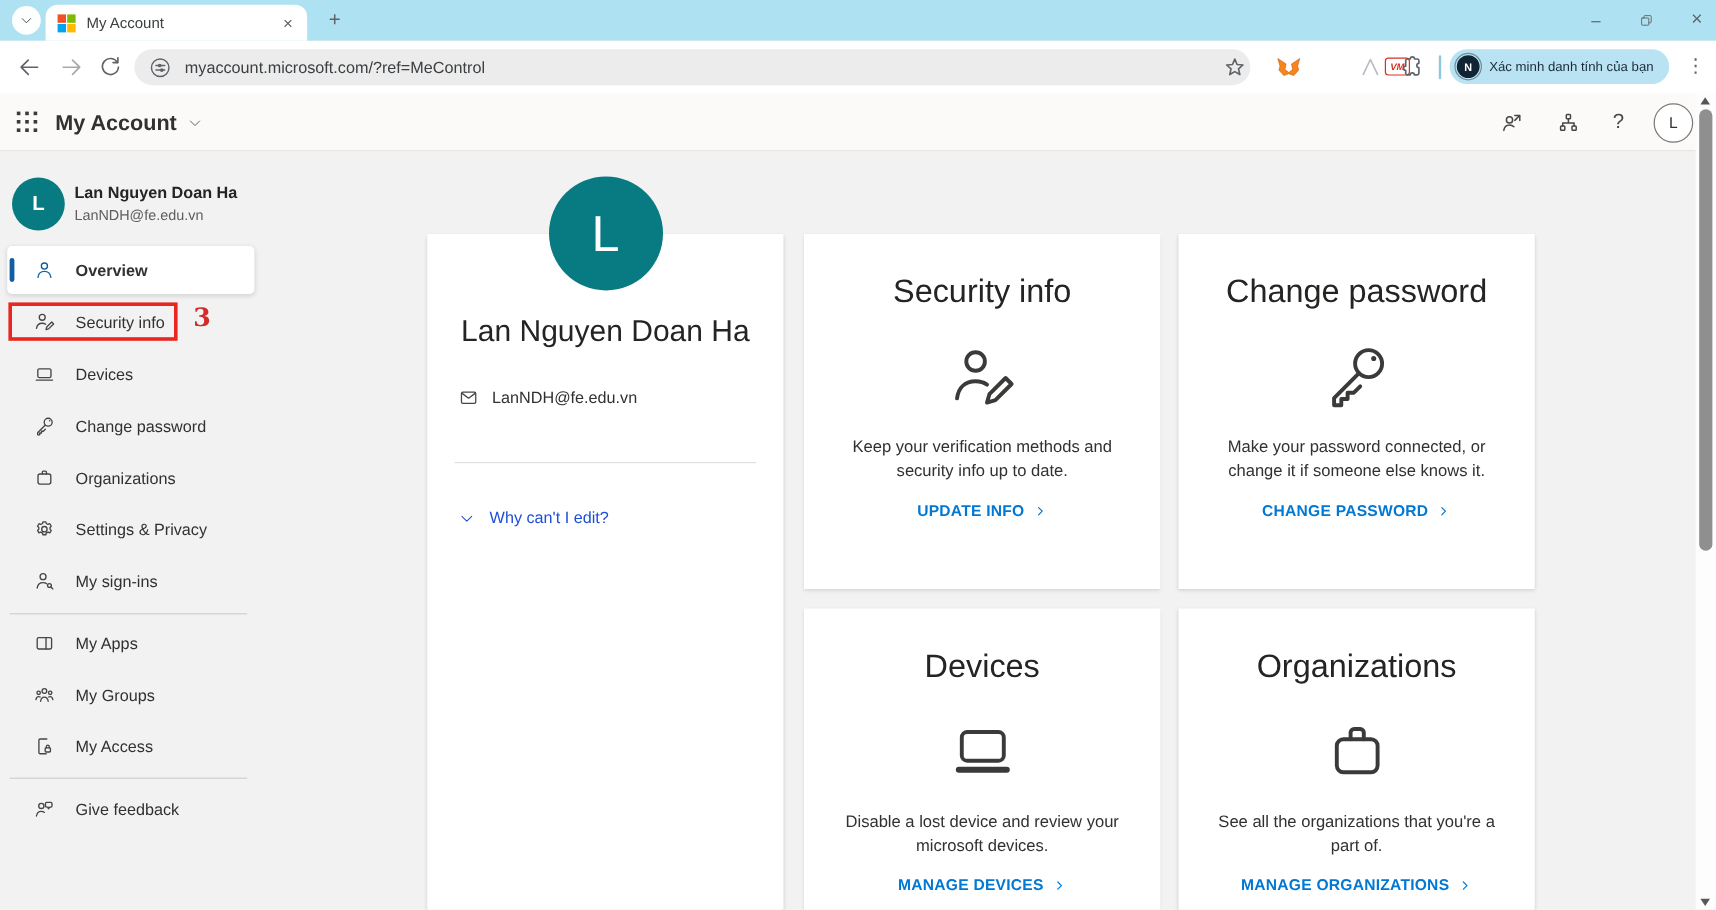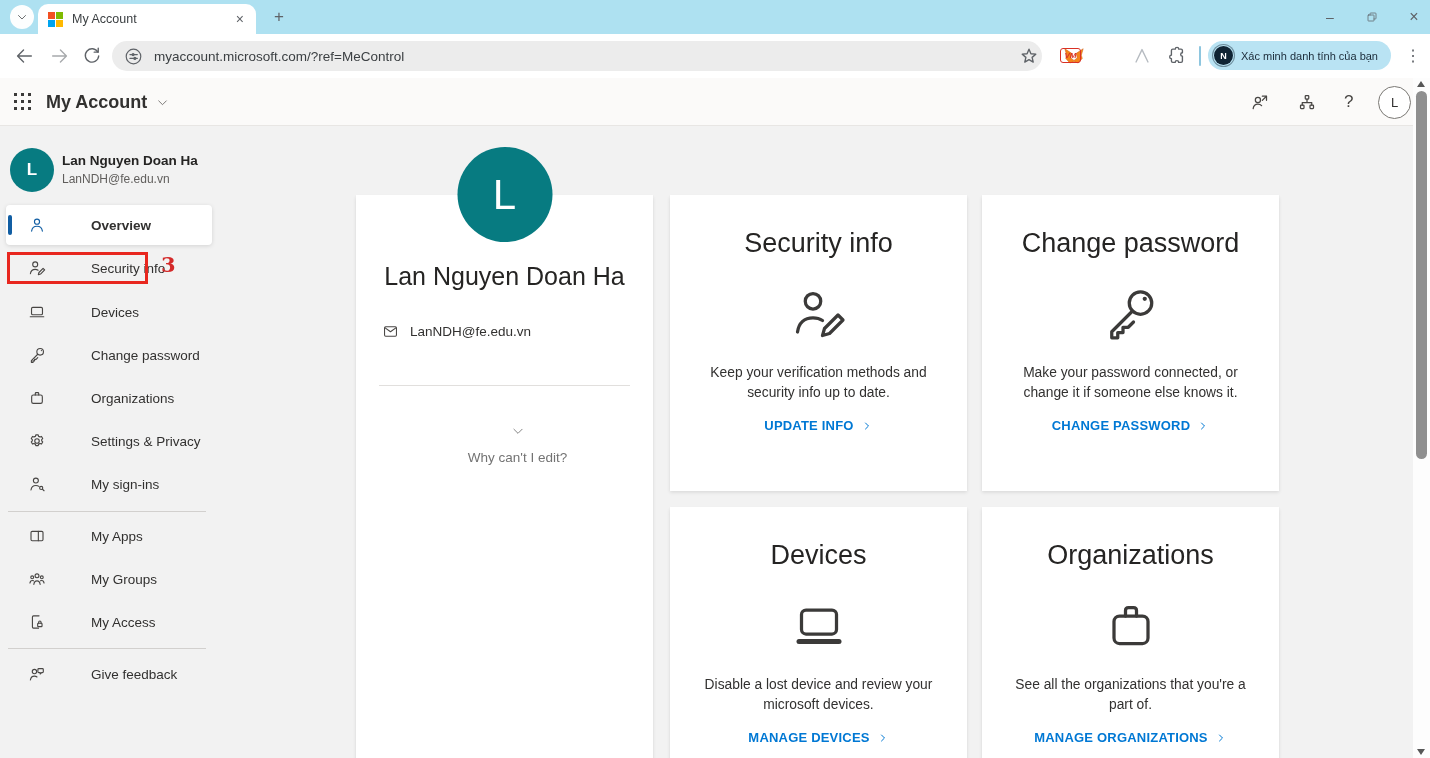--- a/index.html
+++ b/index.html
@@ -41,21 +41,21 @@
   .waffle i { background:#3b3a39; }
   .app-title { position:absolute; left:46px; top:0; height:48px; display:flex; align-items:center; gap:9px; font-size:18px; font-weight:600; color:#323130; }
   .hdr-ic { position:absolute; top:14px; width:20px; height:20px; color:#484644; }
   .hdr-q { position:absolute; top:0; height:48px; line-height:48px; font-size:17px; color:#484644; }
   .hdr-avatar { position:absolute; left:1378px; top:8px; width:33px; height:33px; border-radius:50%; border:1px solid #7a7874; background:#fff; color:#323130; font-size:13px; display:flex; align-items:center; justify-content:center; }
 
   
   .side-avatar { position:absolute; left:10px; top:148px; width:44px; height:44px; border-radius:50%; background:#077b81; color:#fff; font-size:17px; font-weight:600; display:flex; align-items:center; justify-content:center; }
   .side-name { position:absolute; left:62px; top:153px; font-size:13.5px; font-weight:bold; color:#252423; }
   .side-email { position:absolute; left:62px; top:172px; font-size:12px; color:#605e5c; }
-  .navrow { position:absolute; left:0; width:222px; height:36px; display:flex; align-items:center; color:#323130; font-size:13.5px; cursor:pointer;gap:28px; }
+  .navrow { position:absolute; left:0; width:222px; height:36px; display:flex; align-items:center; color:#323130; font-size:13.5px; cursor:pointer; }
   .navrow .nicon { width:18px; height:18px; margin-left:28px; color:#484644; }
   .navrow .nlabel { margin-left:17px; }
   .navrow.selected { left:6px; width:206px; height:40px; background:#fff; border-radius:4px; box-shadow:0 1px 4px rgba(0,0,0,.13); }
   .navrow.selected .nicon { margin-left:22px; color:#115ea3; }
   .navrow.selected .nlabel { font-weight:600; }
   .sel-indicator { position:absolute; left:2px; top:10px; width:3.5px; height:20px; border-radius:2px; background:#115ea3; }
   .r-overview{top:205px} .r-security{top:250px} .r-devices{top:294px} .r-password{top:337px}
   .r-organizations{top:380px} .r-settings{top:423px} .r-signins{top:466px}
   .r-apps{top:518px} .r-groups{top:561px} .r-access{top:604px} .r-feedback{top:656px}
   .side-divider { position:absolute; left:8px; width:198px; border-top:1px solid #d2d0ce; }
@@ -66,21 +66,21 @@
   .card { position:absolute; background:#fff; box-shadow:0 1.6px 3.6px rgba(0,0,0,.11), 0 .3px .9px rgba(0,0,0,.07); }
   .profile-card { left:356px; top:195px; width:297px; height:620px; }
   .big-avatar { position:absolute; left:50%; transform:translateX(-50%); top:-48px; width:95px; height:95px; border-radius:50%; background:#077b81; color:#fff; font-size:42px; display:flex; align-items:center; justify-content:center; }
   .p-name { margin-top:67px; text-align:center; font-size:25px; color:#252423; }
   .p-dept { margin-top:10px; text-align:center; font-size:13.5px; color:#484644; }
   .p-row { display:flex; align-items:center; gap:11px; margin:0 0 0 26px; color:#323130; font-size:13.5px; }
   .p-row .picon { width:17px; height:17px; color:#484644; flex:none; }
   .p-row.email { margin-top:32px; }
   .p-row.loc { margin-top:31px; }
   .p-divider { margin:45px 23px 0 23px; border-top:1px solid #e1dfdd; }
-  .p-why { display:flex; align-items:center; gap:12px; margin:38px 0 0 26px; color:#737373; font-size:13.5px; cursor:pointer;flex-direction:column; }
+  .p-why { display:flex; align-items:center; gap:12px; margin:38px 0 0 26px; color:#1d4ed8; font-size:13.5px; cursor:pointer; }
   .p-why .picon { width:14px; height:14px; }
 
   .info-card { width:297px; height:296px; display:flex; flex-direction:column; align-items:center; }
   .c-sec { left:670px; top:195px; } .c-pwd { left:982px; top:195px; }
   .c-dev { left:670px; top:507px; } .c-org { left:982px; top:507px; }
   .c-title { margin-top:33px; font-size:27px; color:#252423; }
   .c-icon { margin-top:24px; height:62px; color:#3b3a39; display:flex; align-items:center; }
   .c-icon svg { width:60px; height:60px; stroke-width:1.3; }
   .c-desc { margin-top:18px; font-size:13.8px; color:#323130; text-align:center; line-height:1.45; width:86%; }
   .c-link { margin-top:15px; display:flex; align-items:center; gap:7px; font-size:13px; font-weight:bold; color:#0078d4; letter-spacing:.2px; cursor:pointer; }
@@ -143,21 +143,21 @@
         <circle cx="13.7" cy="14.4" r="1.2" fill="currentColor"></circle>
       </svg>
     <span class="url">myaccount.microsoft.com/?ref=MeControl</span>
   </div>
   <svg class="ic ext" style="left:1018px" viewBox="0 0 24 24" width="21" height="21" color="#5f6368" stroke-width="1.5">
       <path d="M12 4.6l2.1 4.9 5.3.5-4 3.5 1.2 5.2L12 16l-4.6 2.7 1.2-5.2-4-3.5 5.3-.5z"></path>
     </svg>
   <svg class="ext" style="left:1063px; top:12px" viewBox="0 0 24 24" width="21" height="21">
       <polygon points="2,3 9.5,8 8.5,13 12,15.8 15.5,13 14.5,8 22,3 20,10 21,13.5 16.5,18.5 12,16.8 7.5,18.5 3,13.5 4,10" fill="#f6851b" stroke="#cd6116" stroke-width=".6" stroke-linejoin="round"></polygon>
     </svg>
-  <div class="ext" style="left:1060px">
+  <div class="ext" style="left:1154px">
       <div class="vm-badge">VM</div>
     </div>
   <svg class="ic ext" style="left:1131px" viewBox="0 0 24 24" width="22" height="22" color="#b6bbc1" stroke-width="2.6">
       <path d="M5.5 18.5L12 5l6.5 13.5"></path>
     </svg>
   <svg class="ic ext" style="left:1165px" viewBox="0 0 24 24" width="21" height="21" color="#5f6368" stroke-width="1.6">
       <path d="M10 4.5h1.2a1.9 1.9 0 1 1 3.8 0h2.5A1.5 1.5 0 0 1 19 6v2.5a1.9 1.9 0 1 0 0 3.8v5.2a1.5 1.5 0 0 1-1.5 1.5h-2.6a1.9 1.9 0 1 0-3.8 0H8.5A1.5 1.5 0 0 1 7 17.5v-2.6a1.9 1.9 0 1 1 0-3.8V6a1.5 1.5 0 0 1 1.5-1.5H10z"></path>
     </svg>
   <div class="sep"></div>
   <div class="verify-pill">

